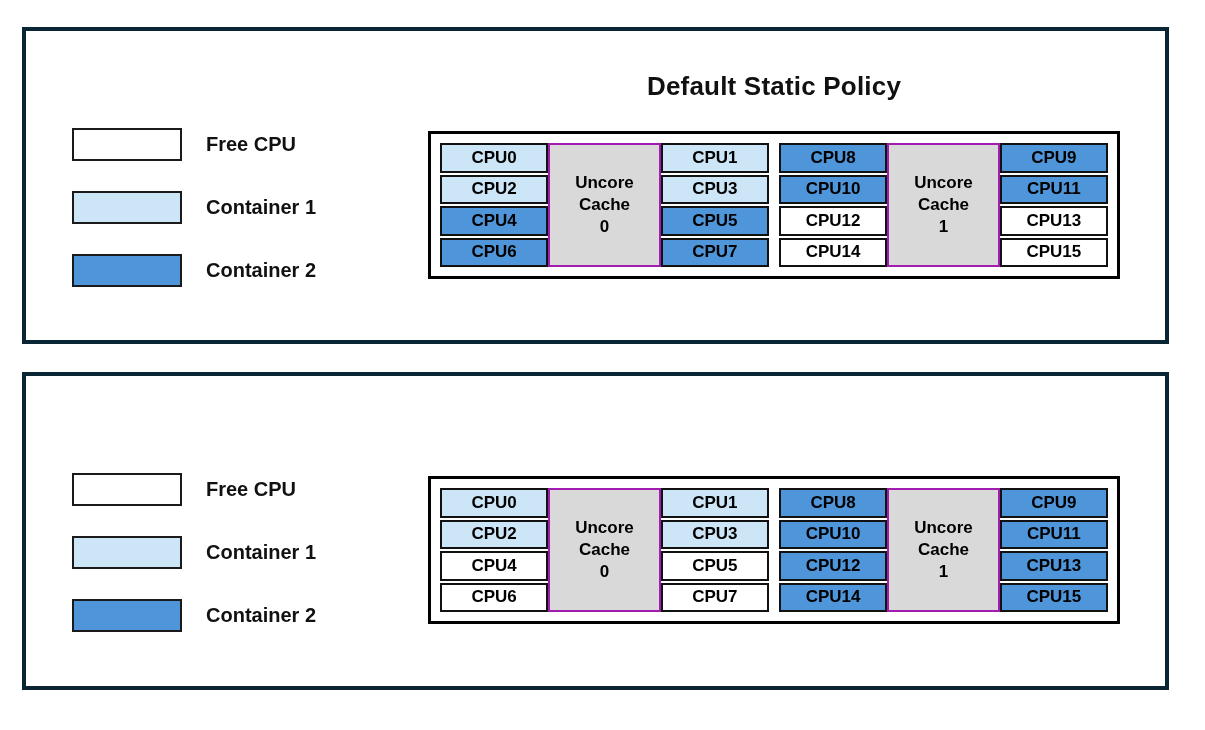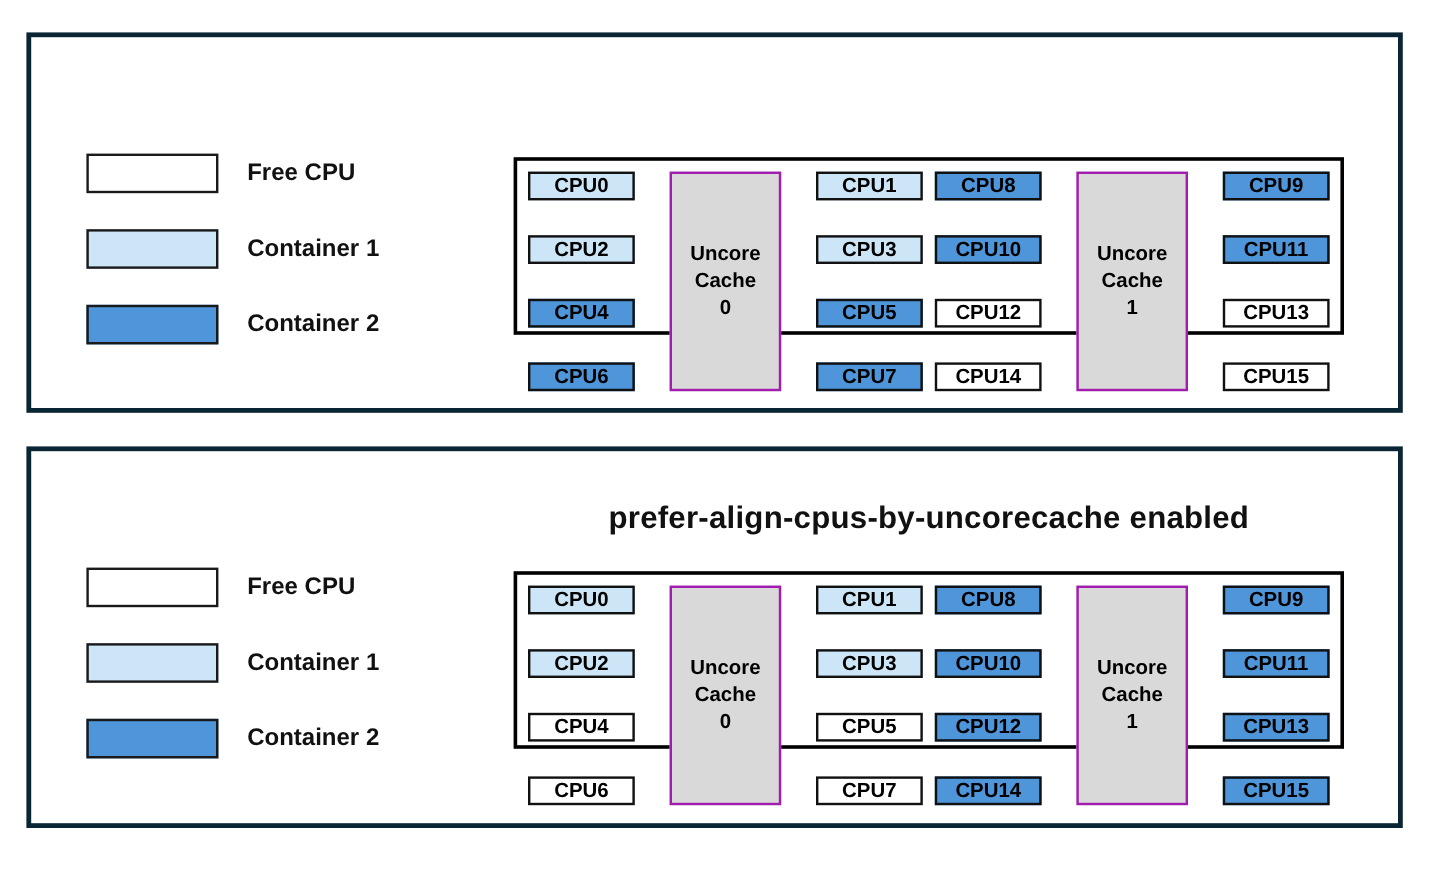--- a/index.html
+++ b/index.html
@@ -58,21 +58,20 @@
     display: flex;
     gap: 10px;
     padding: 9px;
   }
   .group {
     flex: 1 1 0;
     display: grid;
     grid-template-columns: 1fr 1.04fr 1fr;
     grid-template-rows: repeat(4, 1fr);
     row-gap: 2px;
-    gap: 29px;
   }
   .cell {
     border: 2px solid #111111;
     display: flex;
     align-items: center;
     justify-content: center;
     font-size: 17px;
     font-weight: bold;
     color: #000000;
     background: #ffffff;
@@ -91,20 +90,21 @@
     line-height: 1.3;
     text-align: center;
   }
 </style>
 </head>
 <body>
 
 <div class="canvas">
 
   <section class="panel" id="panel-0">
+    <h2 class="panel-title">Default Static Policy</h2>
     <div class="legend">
       <div class="legend-row">
         <div class="swatch" style="background: rgb(255, 255, 255);"></div>
         <span class="legend-label">Free CPU</span>
       </div>
       <div class="legend-row">
         <div class="swatch" style="background: rgb(205, 230, 247);"></div>
         <span class="legend-label">Container 1</span>
       </div>
       <div class="legend-row">
@@ -140,21 +140,20 @@
           </div>
           <div class="cell" style="grid-area: 1 / 3; background: rgb(78, 149, 217);">CPU9</div>
           <div class="cell" style="grid-area: 2 / 3; background: rgb(78, 149, 217);">CPU11</div>
           <div class="cell" style="grid-area: 3 / 3; background: rgb(255, 255, 255);">CPU13</div>
           <div class="cell" style="grid-area: 4 / 3; background: rgb(255, 255, 255);">CPU15</div>
         </div>
       </div>
   </section>
 
   <section class="panel" id="panel-1">
-    <h2 class="panel-title">prefer-align-cpus-by-uncorecache enabled</h2>
     <div class="legend">
       <div class="legend-row">
         <div class="swatch" style="background: rgb(255, 255, 255);"></div>
         <span class="legend-label">Free CPU</span>
       </div>
       <div class="legend-row">
         <div class="swatch" style="background: rgb(205, 230, 247);"></div>
         <span class="legend-label">Container 1</span>
       </div>
       <div class="legend-row">

